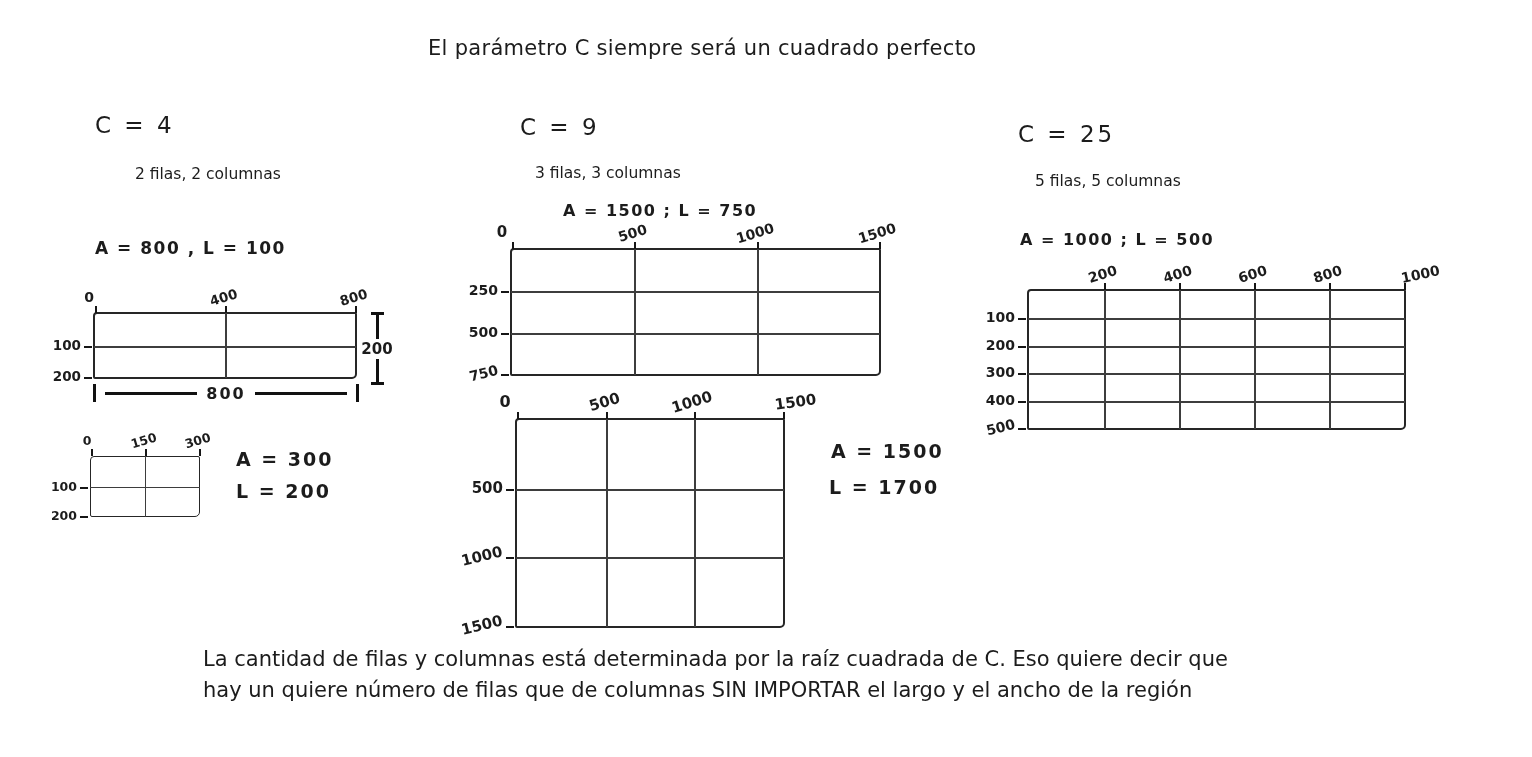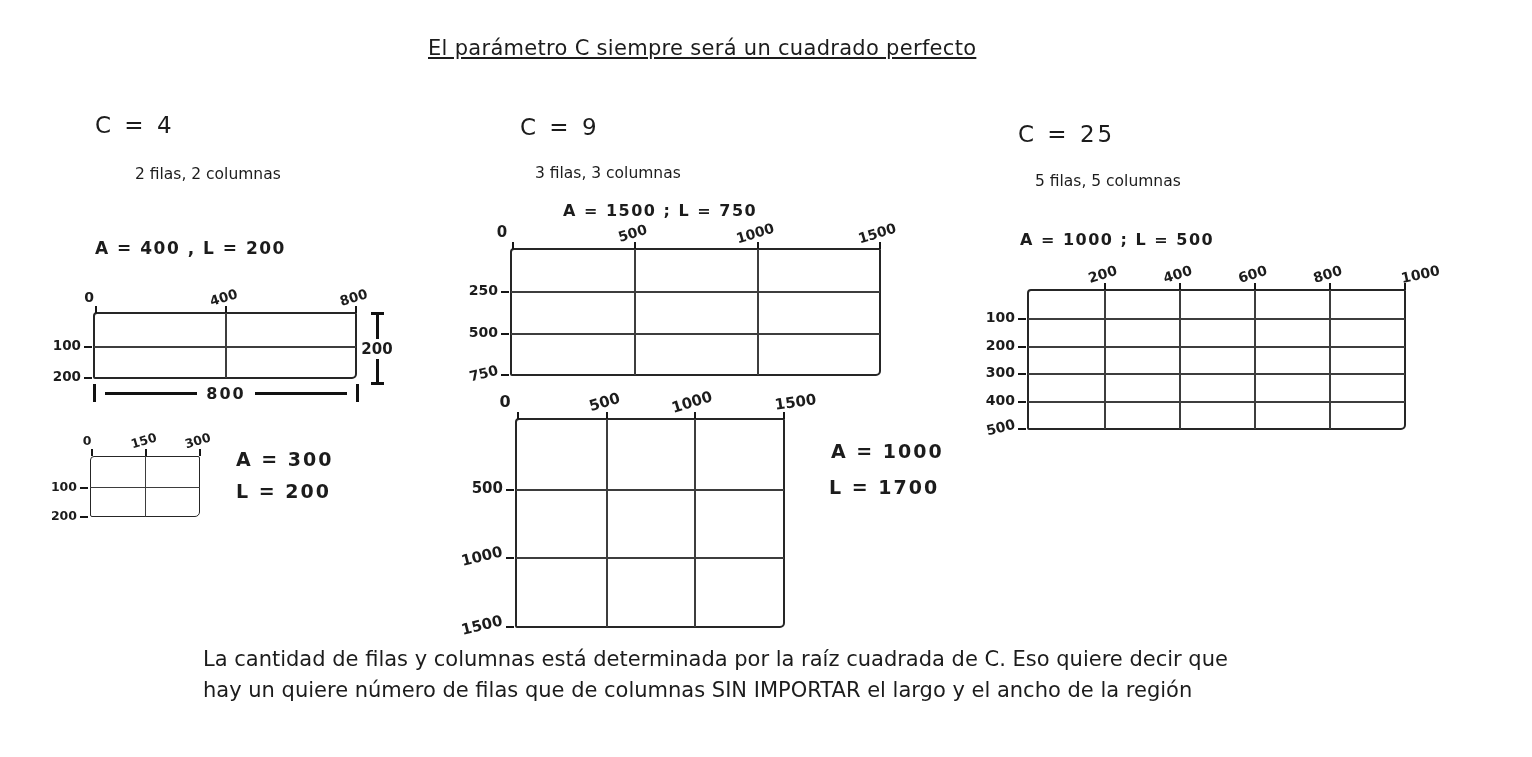--- a/index.html
+++ b/index.html
@@ -45,26 +45,26 @@
   .mh-label { font-size:16px; font-weight:bold; letter-spacing:2px; }
 
   .fs12 { font-size:12.5px; } .fs13 { font-size:13.5px; } .fs14 { font-size:14px; }
   .fs15 { font-size:15px; } .fs16 { font-size:16px; }
 </style>
 </head>
 <body>
 
 <div class="canvas">
 
-  <div class="abs title" style="left:428px; top:36px;text-decoration:underline;">El parámetro C siempre será un cuadrado perfecto</div>
+  <div class="abs title" style="left:428px; top:36px;">El parámetro C siempre será un cuadrado perfecto</div>
 
   <div>
     <div class="abs c-label" style="left:95px; top:112px;">C = 4</div>
     <div class="abs subtitle" style="left:135px; top:165px;">2 filas, 2 columnas</div>
-    <div class="abs param" style="left:95px; top:238px;">A = 400 ,   L = 200</div>
+    <div class="abs param" style="left:95px; top:238px;">A = 800 ,   L = 100</div>
 
     <div class="gridbox" style="left:93px; top:312px; width:260px; height:63px;">
       <i class="vl" style="left:50%;"></i>
       <i class="hl" style="top:50%;"></i>
       <i class="tkv" style="left:0%;"></i>
       <i class="tkv" style="left:50%;"></i>
       <i class="tkv" style="left:100%;"></i>
       <i class="tkh" style="top:50%;"></i>
       <i class="tkh" style="top:100%;"></i>
       <span class="xlab fs14" style="left:-6px;">0</span>
@@ -149,21 +149,21 @@
       <i class="tkh" style="top:100%;"></i>
       <span class="xlab fs16" style="left:-12px;">0</span>
       <span class="xlab rot fs15" style="left:33.33%;">500</span>
       <span class="xlab rot fs15" style="left:66.67%;">1000</span>
       <span class="xlab fs15" style="left:100%; transform:translateX(-20%) rotate(-8deg);">1500</span>
       <span class="ylab fs15" style="top:33.33%;">500</span>
       <span class="ylab rot fs15" style="top:66.67%;">1000</span>
       <span class="ylab rot fs15" style="top:100%;">1500</span>
     </div>
 
-    <div class="abs side-label" style="left:831px; top:440px;">A = 1000</div>
+    <div class="abs side-label" style="left:831px; top:440px;">A = 1500</div>
     <div class="abs side-label" style="left:829px; top:476px;">L = 1700</div>
   </div>
 
   <div>
     <div class="abs c-label" style="left:1018px; top:121px;">C = 25</div>
     <div class="abs subtitle" style="left:1035px; top:172px;">5 filas, 5 columnas</div>
     <div class="abs param" style="left:1020px; top:230px; font-size:16px;">A = 1000   ;    L = 500</div>
 
     <div class="gridbox" style="left:1027px; top:289px; width:375px; height:137px;">
       <i class="vl" style="left:20%;"></i>

